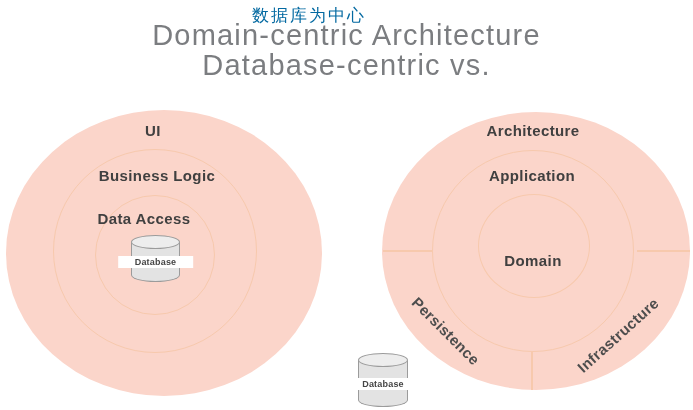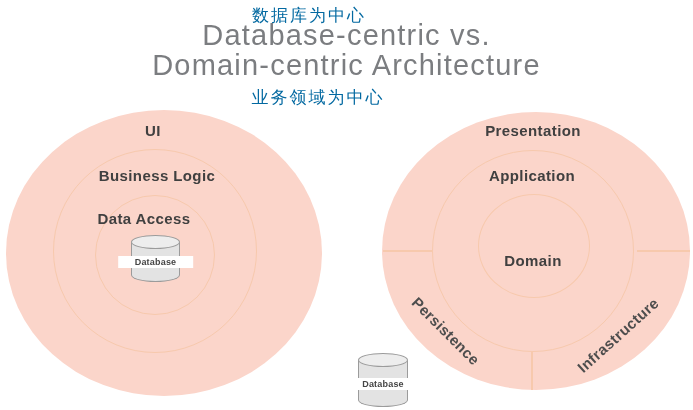--- a/index.html
+++ b/index.html
@@ -118,24 +118,23 @@
     white-space:nowrap;
   }
 </style>
 </head>
 <body>
 
 <div class="canvas">
 
   <div class="cn-label cn-top">数据库为中心</div>
   <div class="main-title">
+    <div>Domain-centric Architecture</div>
     <div>Database-centric vs.</div>
-    <div>Domain-centric Architecture</div>
   </div>
-  <div class="cn-label cn-bottom">业务领域为中心</div>
 
   <div>
     <div class="circle filled l-outer"></div>
     <div class="circle ringline l-middle"></div>
     <div class="circle ringline l-inner"></div>
 
     <div class="ring-label lbl-ui">UI</div>
     <div class="ring-label lbl-bl">Business Logic</div>
     <div class="ring-label lbl-da">Data Access</div>
 
@@ -148,21 +147,21 @@
 
   <div>
     <div class="circle filled r-outer"></div>
     <div class="circle ringline r-middle"></div>
     <div class="circle ringline r-inner"></div>
 
     <div class="divider div-left"></div>
     <div class="divider div-right"></div>
     <div class="divider div-bottom"></div>
 
-    <div class="ring-label lbl-pres">Presentation</div>
+    <div class="ring-label lbl-pres">Architecture</div>
     <div class="ring-label lbl-app">Application</div>
     <div class="ring-label lbl-dom">Domain</div>
     <div class="rot-label lbl-pers">Persistence</div>
     <div class="rot-label lbl-infr">Infrastructure</div>
 
     <div class="cylinder cyl-right">
       <div class="cyl-top"></div>
       <div class="cyl-body"></div>
       <div class="cyl-label">Database</div>
     </div>

